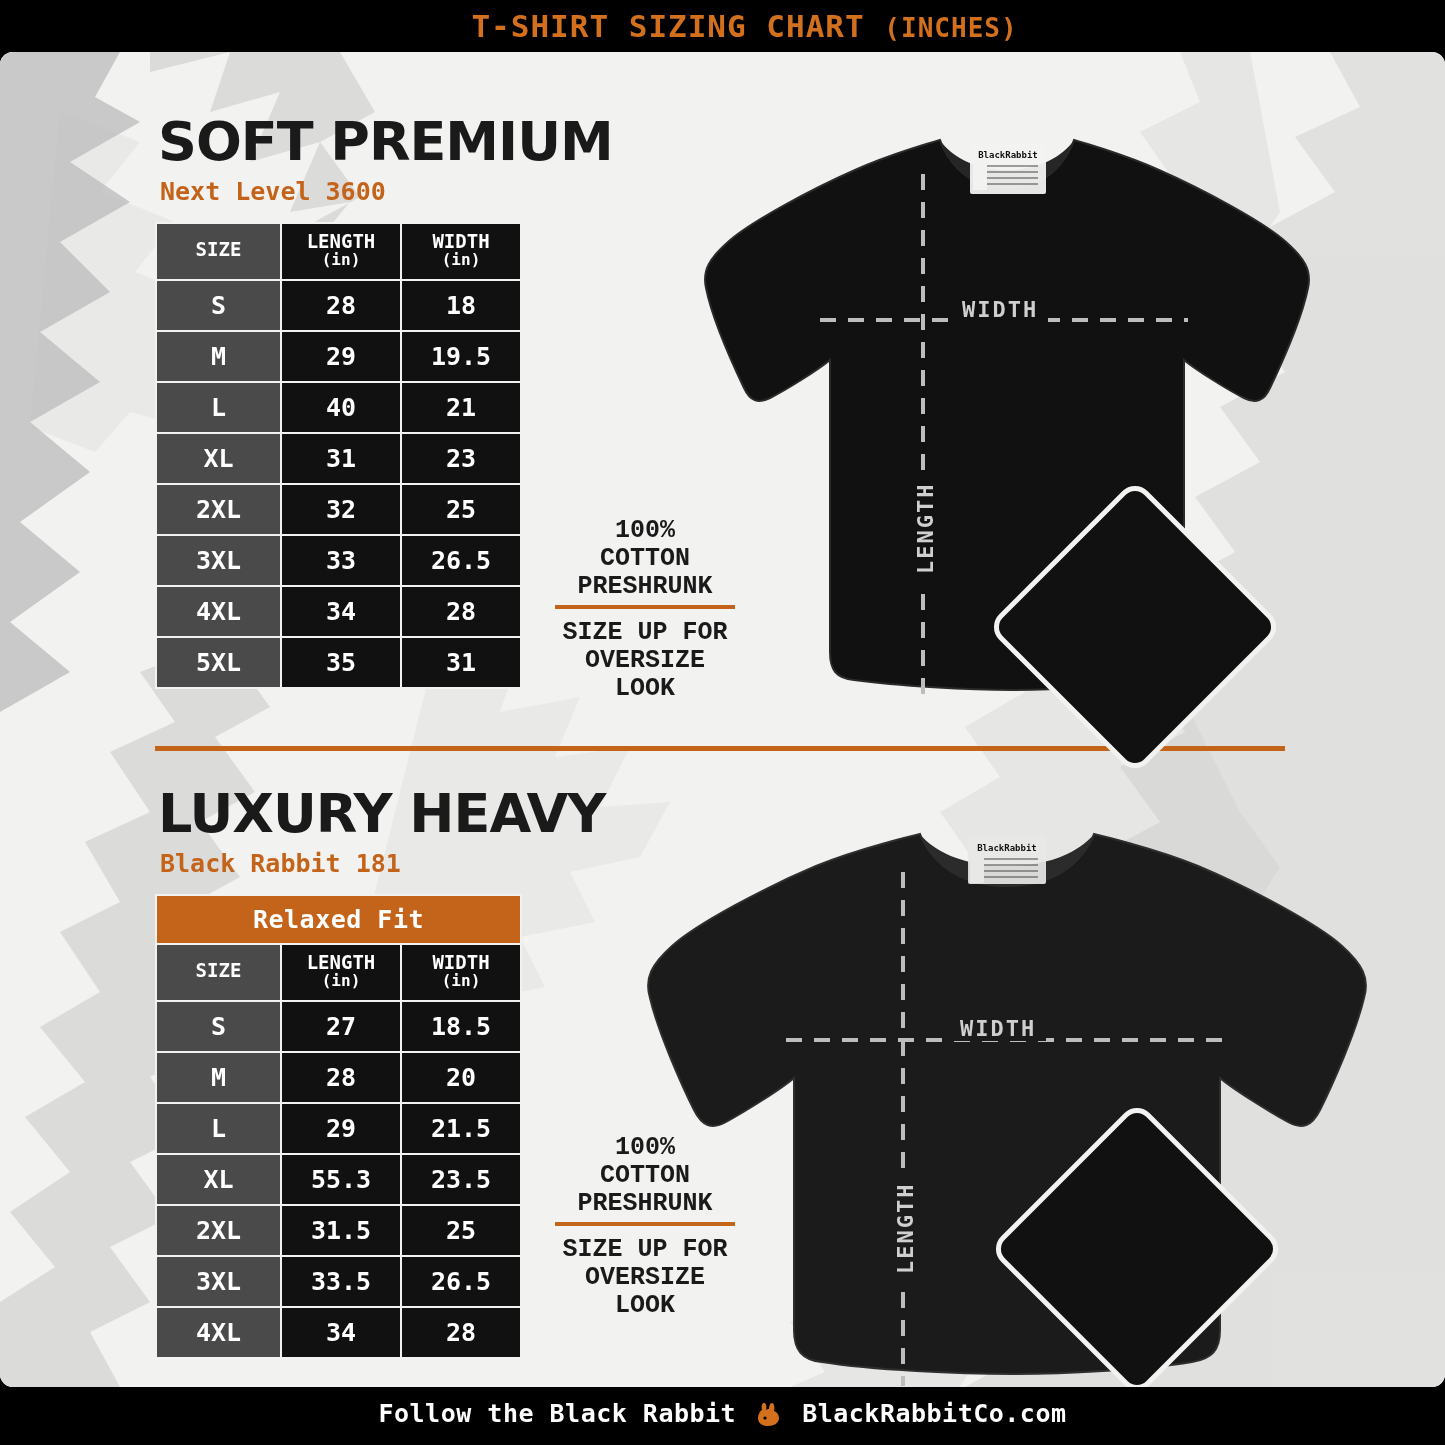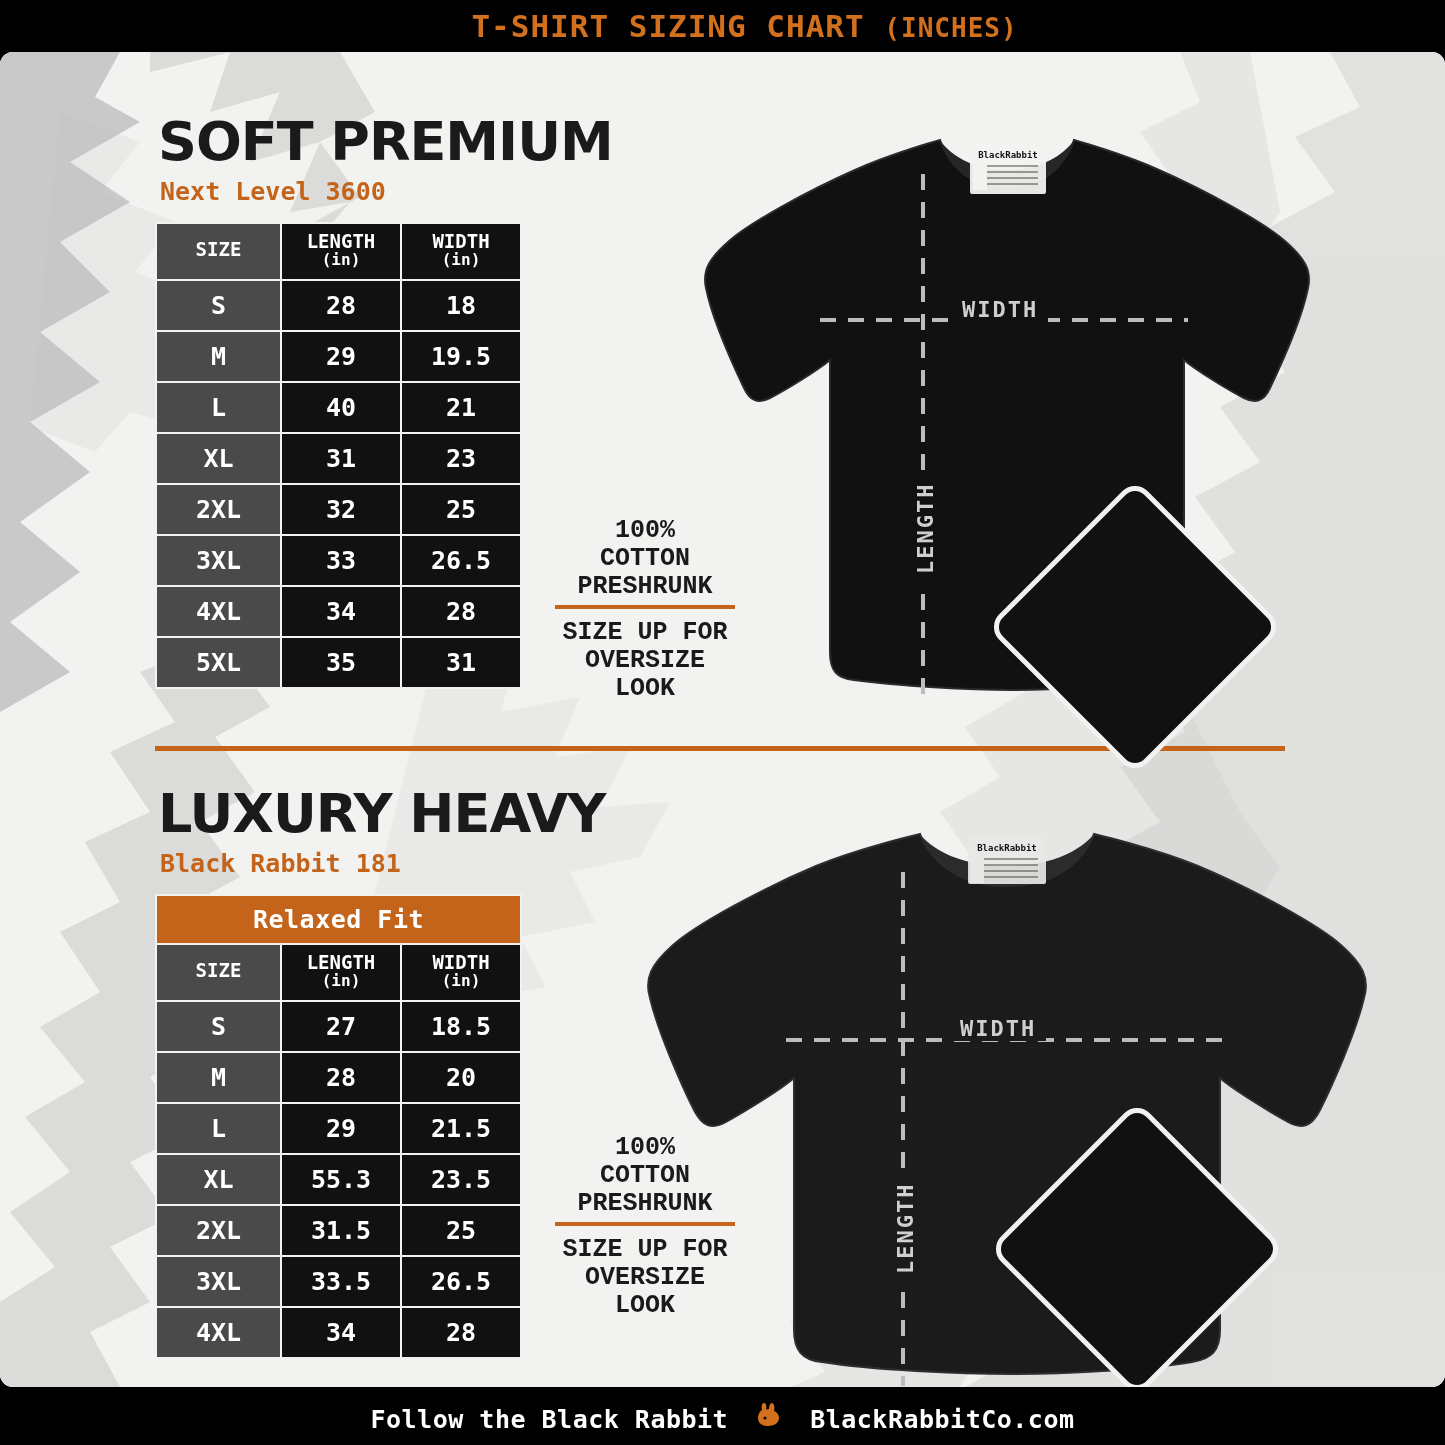--- a/index.html
+++ b/index.html
@@ -35,21 +35,21 @@
   }
   .top-title .paren { font-size: 26px; }
 
   .bottom-text {
     color: #fff;
     font-family: "DejaVu Sans Mono", monospace;
     font-weight: bold;
     font-size: 25px;
     letter-spacing: .5px;
     white-space: nowrap;
-    display: flex; align-items: flex-end; gap: 26px;
+    display: flex; align-items: flex-start; gap: 18px;
   }
   .rabbit-glyph {
     color: #d2701d; font-size: 30px; line-height: 1;
   }
 
   
   #panel {
     position: absolute; left: 0; top: 52px;
     width: 1445px; height: 1335px;
     background: #f2f2f0;

